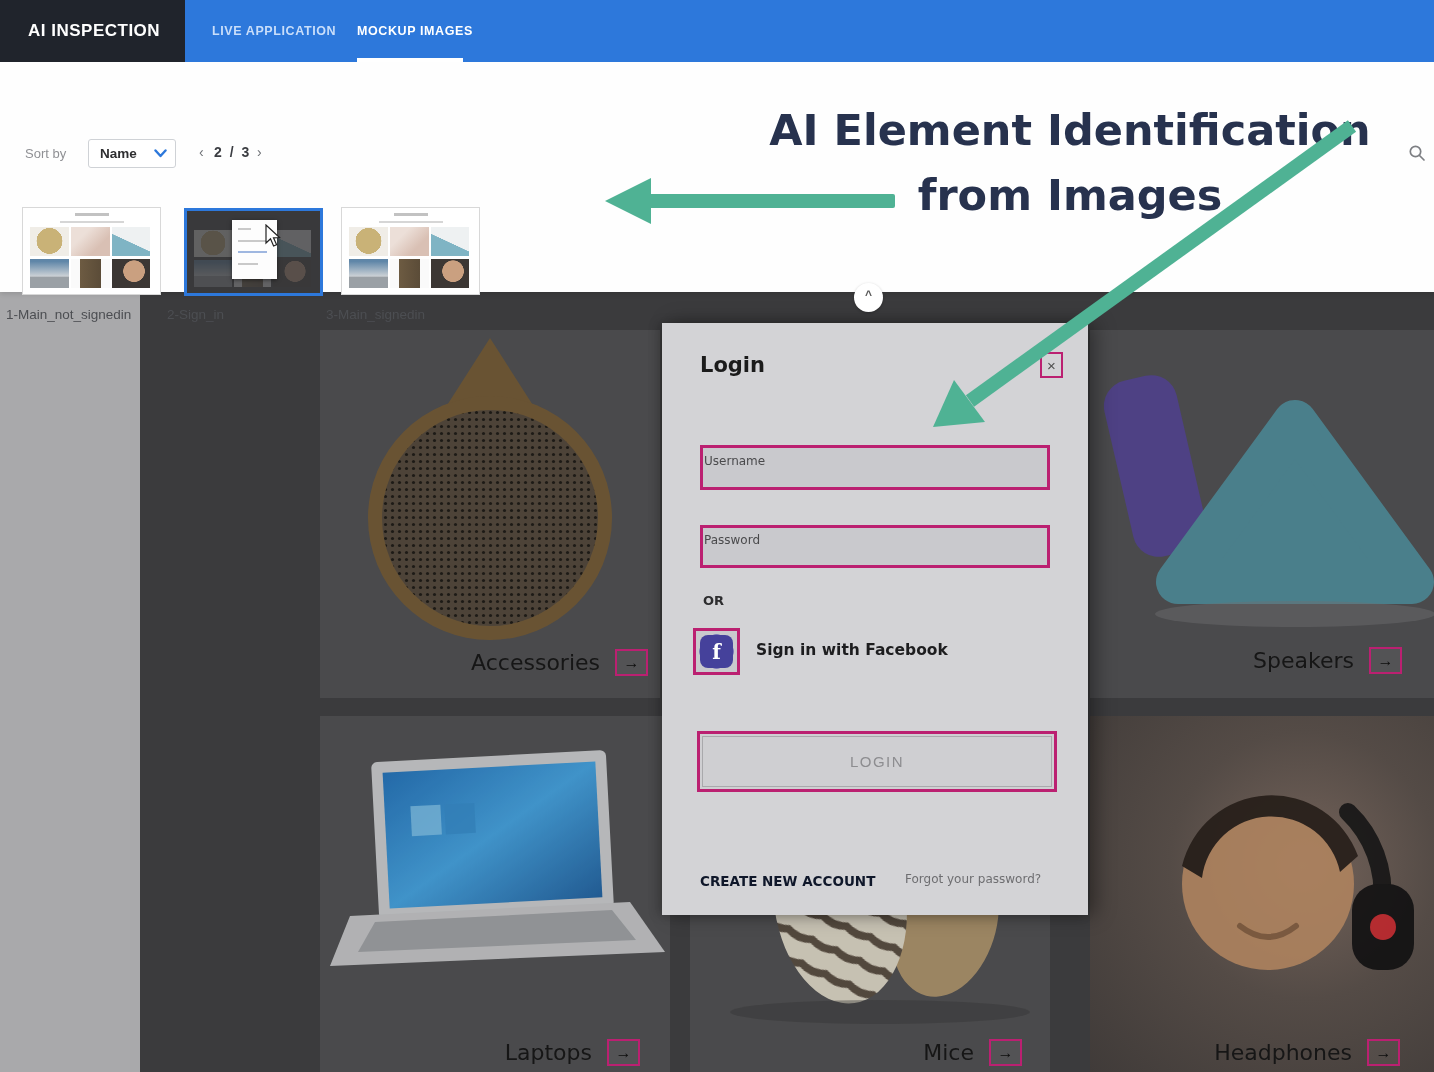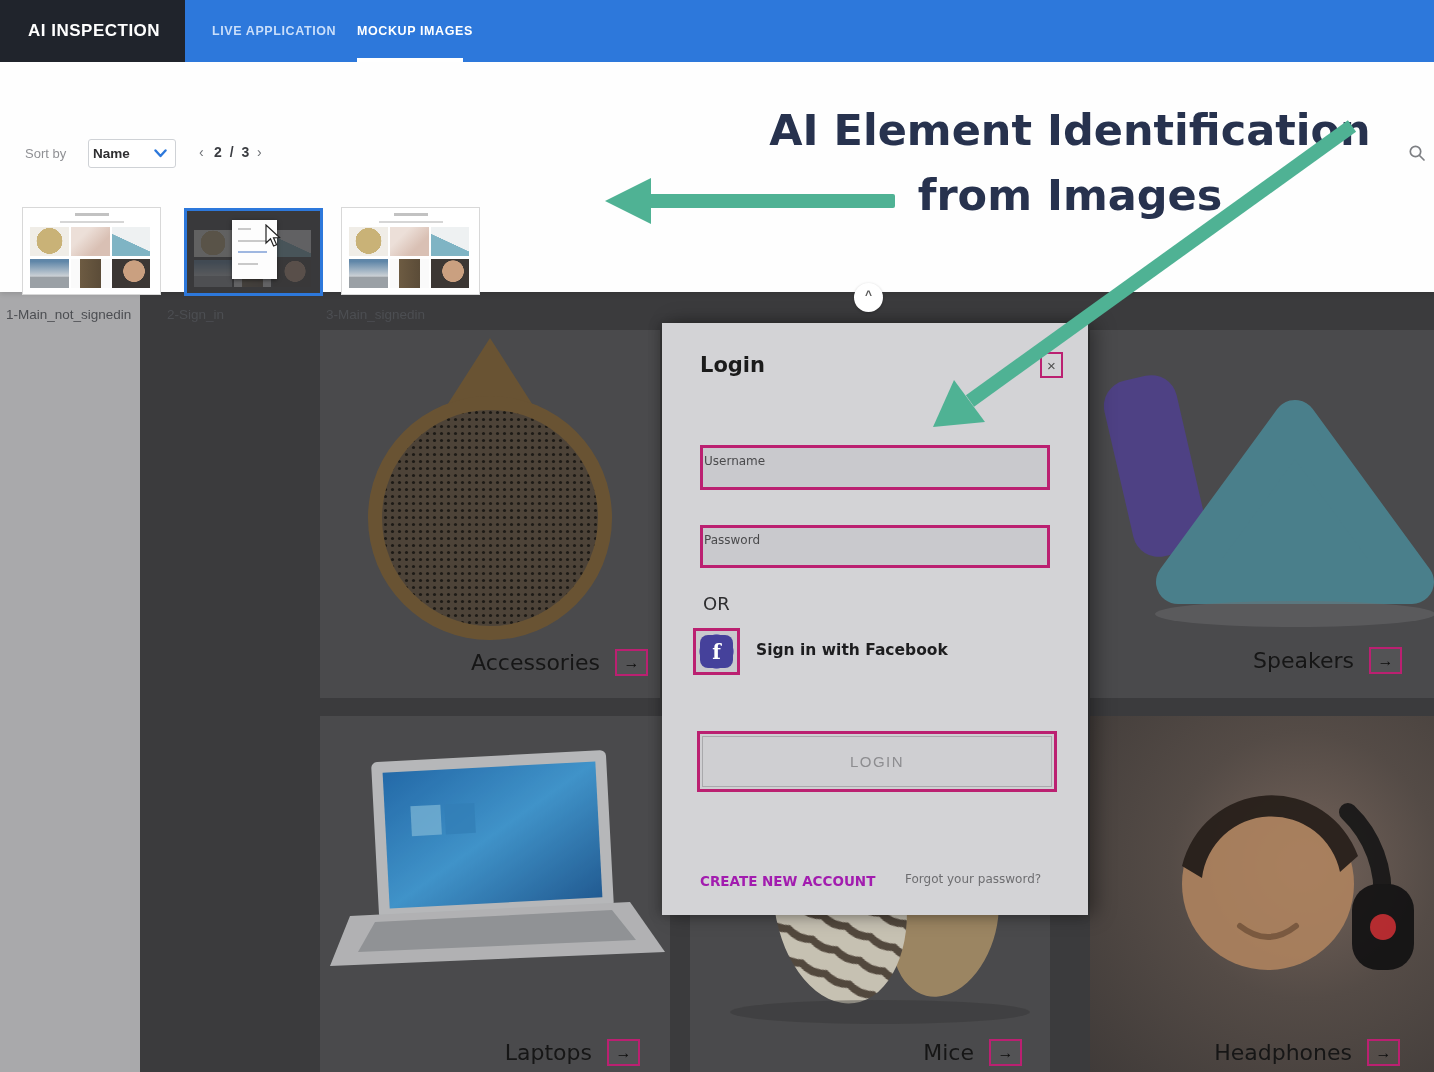--- a/index.html
+++ b/index.html
@@ -15,21 +15,21 @@
   .tab-live { left:212px; color:#c9defa; }
   .tab-mockup { left:357px; color:#ffffff; }
   .tab-underline { position:absolute; left:357px; top:58px; width:106px; height:4px; background:#fff; }
 
   
   .panel { position:absolute; left:0; top:62px; width:1434px; height:230px; background:#fefefe;
            box-shadow:0 2px 5px rgba(0,0,0,.12); z-index:5; }
   .sort-label { position:absolute; left:25px; top:84px; font-size:13px; color:#8f9094; }
   .dropdown { position:absolute; left:88px; top:77px; width:88px; height:29px; background:#fff;
               border:1px solid #cfd2d6; border-radius:3px; display:flex; align-items:center;
-              justify-content:space-between; padding:0 8px 0 4px; }
+              justify-content:space-between; padding:0 8px 0 11px; }
   .dropdown-value { font-size:13.5px; color:#2e2e30; font-weight:bold; }
   .pag { position:absolute; top:82px; font-size:14px; color:#4a4c50; }
   .pag-prev { left:199px; color:#6d7075; }
   .pag-cur { left:214px; letter-spacing:2px; color:#3b3d42; font-weight:bold; }
   .pag-next { left:257px; color:#6d7075; }
 
   
   .thumb { position:absolute; top:145px; width:139px; height:88px; background:#fff;
            border:1px solid #d8d8d8; overflow:hidden; }
   .thumb.selected { border:3px solid #2d78db; }
@@ -94,35 +94,35 @@
   .modal-title { position:absolute; left:38px; top:30px; font-size:21px; font-weight:bold; color:#1b1b1b;
                  font-family:"DejaVu Sans", sans-serif; }
   .modal-close { position:absolute; left:378px; top:29px; width:23px; height:26px; border:2px solid #bb2071;
                  display:flex; align-items:center; justify-content:center; color:#4f4f4f; font-size:15px; }
   .field { position:absolute; left:38px; width:350px; height:45px; border:3px solid #bb2071;
            background:#c9c9cd; font-size:12px; color:#3f3f41; padding:0 0 14px 1px;
            font-family:"DejaVu Sans", sans-serif; outline:none; }
   .field::placeholder { color:#4a4a4c; opacity:1; }
   .field-username { top:122px; }
   .field-password { top:202px; height:43px; }
-  .or-label { position:absolute; left:41px; top:270px; font-size:18px; font-weight:normal; color:#2d2d2f;
+  .or-label { position:absolute; left:41px; top:270px; font-size:13px; font-weight:bold; color:#2d2d2f;
               font-family:"DejaVu Sans", sans-serif; }
   .fb-box { position:absolute; left:31px; top:305px; width:47px; height:47px; border:3px solid #bb2071;
             display:flex; align-items:center; justify-content:center;
             background:radial-gradient(circle at 50% 50%, #5a52ae 58%, #c9c9cd 60%); }
   .fb-icon { width:33px; height:33px; border-radius:8px; background:#45419b; color:#fff;
              display:flex; align-items:center; justify-content:center; font-size:20px; font-weight:bold;
              font-family:"DejaVu Serif", serif; }
   .fb-label { position:absolute; left:94px; top:318px; font-size:15.5px; font-weight:bold; color:#1d1d1f;
               font-family:"DejaVu Sans", sans-serif; }
   .login-btn { position:absolute; left:35px; top:408px; width:360px; height:61px; border:3px solid #bb2071;
                background:#cfcfd2; padding:2px; }
   .login-btn-inner { width:100%; height:100%; border:1px solid #a9a9ac; display:flex; align-items:center;
                      justify-content:center; font-size:15px; letter-spacing:1.5px; color:#8d8d90; }
-  .create-link { position:absolute; left:38px; top:550px; font-size:13.5px; font-weight:bold; color:#a21caf;
+  .create-link { position:absolute; left:38px; top:550px; font-size:13.5px; font-weight:bold; color:#0f172a;
                  font-family:"DejaVu Sans", sans-serif; }
   .forgot-link { position:absolute; left:243px; top:549px; font-size:12px; color:#6e6e71;
                  font-family:"DejaVu Sans", sans-serif; }
 
   
   .arrows-overlay, .cursor { position:absolute; left:0; top:0; pointer-events:none; }
   .arrows-overlay { z-index:50; }
   .cursor { z-index:60; }
 </style>
 </head>

